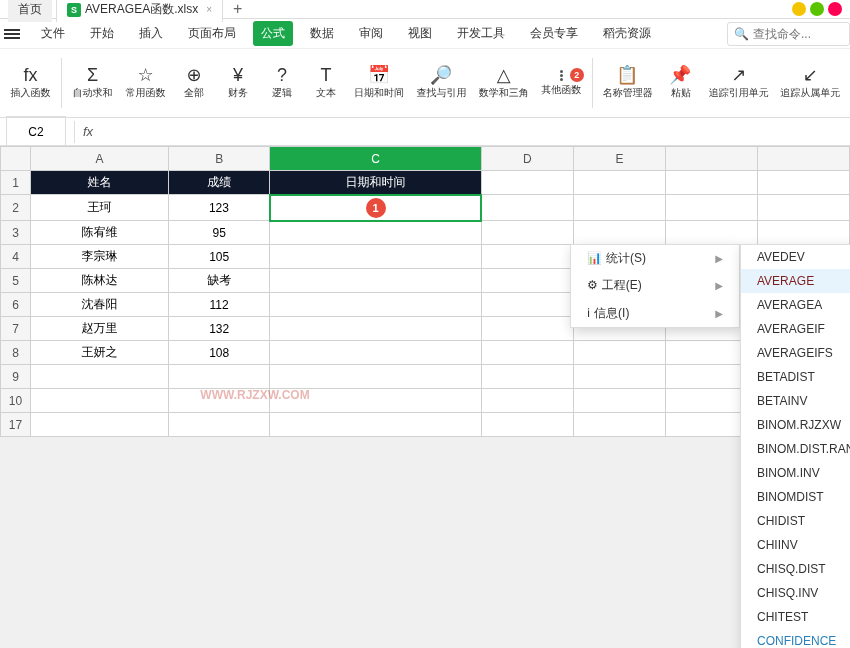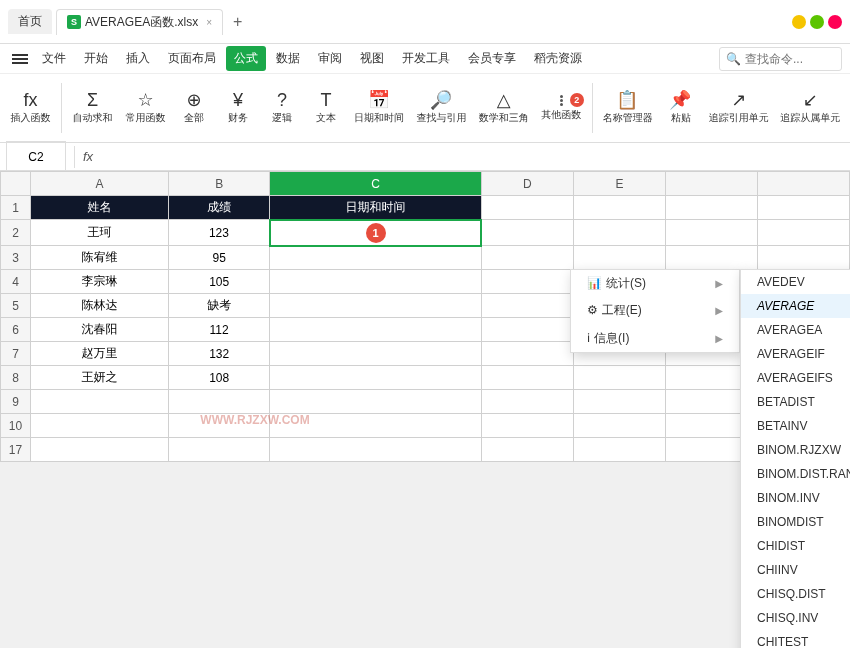--- a/index.html
+++ b/index.html
@@ -1,34 +1,34 @@
 <!DOCTYPE html>
 <html><head>
   <meta charset="utf-8">
   <style>
     * { margin: 0; padding: 0; box-sizing: border-box; }
     body { width: 850px; height: 648px; overflow: hidden; font-family: 'Microsoft YaHei', SimSun, sans-serif; font-size: 12px; background: #f0f0f0; }
 
     
-    .title-bar { display: flex; align-items: center; height: 44px; background: #fff; border-bottom: 1px solid #ddd; padding: 0 8px; gap: 4px; }
+    .title-bar { display: flex; align-items: center; height: 19px; background: #fff; border-bottom: 1px solid #ddd; padding: 0 8px; gap: 4px; }
     .title-tab { display: flex; align-items: center; gap: 4px; padding: 4px 10px; border-radius: 4px 4px 0 0; font-size: 12px; color: #333; }
     .title-tab.home { background: #f0f0f0; }
     .title-tab.active { background: #ffffff; border: 1px solid #ddd; border-bottom: none; }
     .title-tab .tab-icon { width: 14px; height: 14px; background: #1ba84a; border-radius: 2px; display: inline-flex; align-items: center; justify-content: center; color: #fff; font-size: 9px; font-weight: bold; }
     .title-tab .close-btn { color: #999; font-size: 10px; cursor: pointer; margin-left: 4px; }
     .add-tab { color: #666; font-size: 16px; cursor: pointer; padding: 0 6px; }
     .window-controls { margin-left: auto; display: flex; gap: 4px; }
     .win-btn { width: 14px; height: 14px; border-radius: 50%; border: none; cursor: pointer; }
     .win-btn.min { background: #f5c400; }
     .win-btn.max { background: #5bc400; }
     .win-btn.close { background: #f05; }
 
     
     .ribbon { background: #fff; border-bottom: 1px solid #ddd; }
-    .ribbon-top { display: flex; align-items: center; height: 30px; padding: 0 8px; gap: 2px; border-bottom: 1px solid #eee; }
+    .ribbon-top { display: flex; align-items: center; height: 30px; padding: 0 0; gap: 9px; border-bottom: 1px solid #eee; }
     .ribbon-menu-item { padding: 4px 8px; font-size: 12px; color: #333; cursor: pointer; border-radius: 3px; }
     .ribbon-menu-item.active { background: #1ba84a; color: #fff; }
     .hamburger { display: flex; flex-direction: column; gap: 2px; cursor: pointer; padding: 4px; }
     .hamburger span { width: 16px; height: 2px; background: #333; }
     .ribbon-tools { display: flex; align-items: center; height: 68px; padding: 4px 8px; gap: 8px; }
     .ribbon-btn { display: flex; flex-direction: column; align-items: center; cursor: pointer; padding: 2px 4px; border-radius: 3px; min-width: 36px; font-size: 10px; color: #333; }
     .ribbon-btn-icon { font-size: 18px; line-height: 1; }
     .ribbon-btn-label { font-size: 10px; white-space: nowrap; margin-top: 2px; }
     .toolbar-sep { width: 1px; background: #ddd; height: 50px; }
     .search-box { display: flex; align-items: center; border: 1px solid #ddd; border-radius: 3px; padding: 2px 6px; gap: 4px; height: 24px; margin-left: auto; }
@@ -385,21 +385,21 @@
         <span class="chevron">▶</span>
       </div>
     </div>
   </div>
 
   <div class="func-list">
     <div class="func-item">
         <span>AVEDEV</span>
       </div>
     <div class="func-item active" style="background:#e8f4fd;">
-      <span style="color:#000000;font-style:italic;">AVERAGE</span>
+      <span style="color:#7f1d1d;">AVERAGE</span>
 
     </div>
     <div class="func-item">
         <span>AVERAGEA</span>
       </div>
     <div class="func-item">
         <span>AVERAGEIF</span>
       </div>
     <div class="func-item">
         <span>AVERAGEIFS</span>

